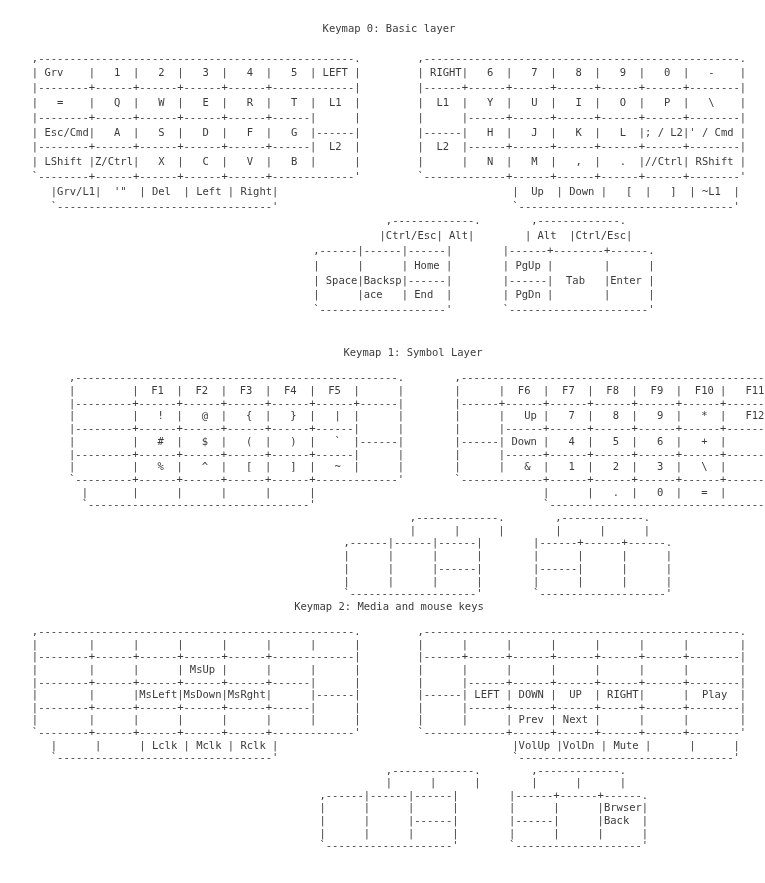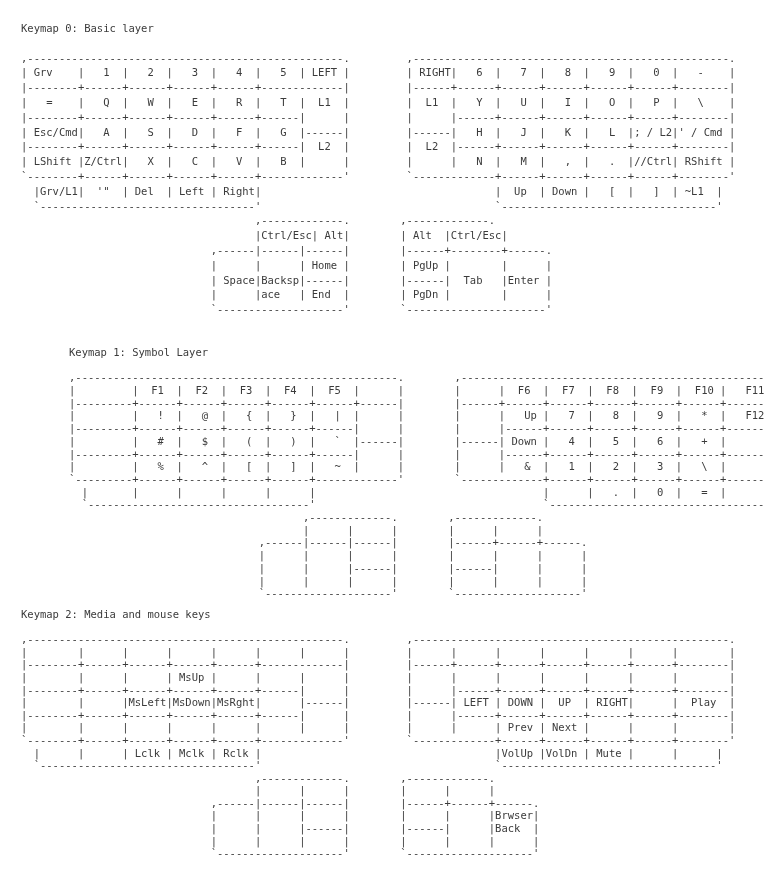--- a/index.html
+++ b/index.html
@@ -9,36 +9,37 @@
   }
   .doc {
     width: 765px;
     height: 883px;
     overflow: hidden;
     box-sizing: border-box;
     padding: 21px 8px 0 21px;
     font-family: "DejaVu Sans Mono", "Liberation Mono", monospace;
     color: #3b3b3b;
     background: #ffffff;
+    text-align: center;
   }
   pre {
     margin: 0;
     padding: 0;
     font-family: inherit;
     white-space: pre;
     font-size: 10.5px;
   }
   .s0 pre { line-height: 14.8px; }
   .s1 pre { line-height: 12.7px; padding-left: 48px; }
   .s2 pre { line-height: 12.6px; }
   .s0 .title { margin-bottom: 14.8px; }
   .s1 .title { margin-bottom: 12.7px; }
   .s2 .title { margin-bottom: 12.6px; }
   .s1 { margin-top: 29px; }
-  .s2 { margin-top: 8px; }
+  .s2 { }
 </style>
 </head>
 <body>
 
 <div class="doc">
 
   <section class="s0">
     <pre class="title">Keymap 0: Basic layer</pre>
     <pre class="art">,--------------------------------------------------.         ,--------------------------------------------------.
 | Grv    |   1  |   2  |   3  |   4  |   5  | LEFT |         | RIGHT|   6  |   7  |   8  |   9  |   0  |   -    |

